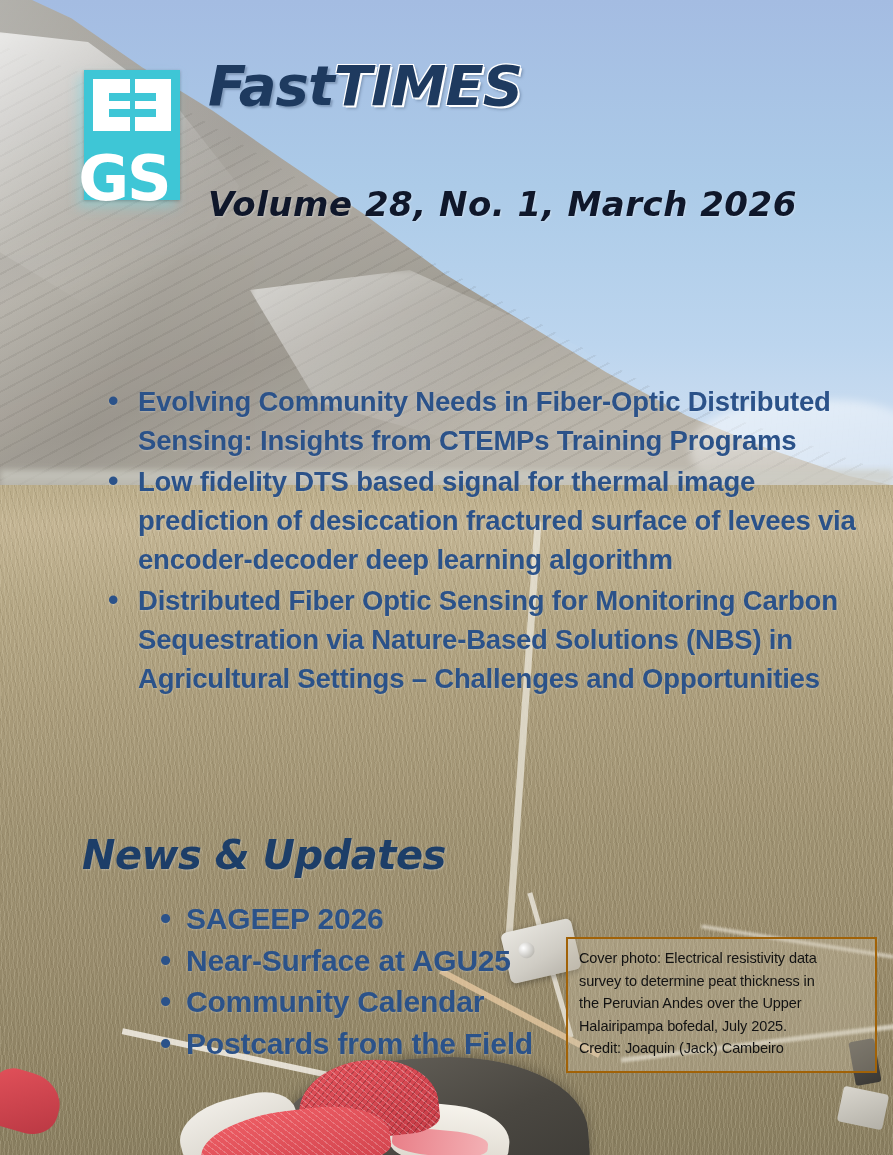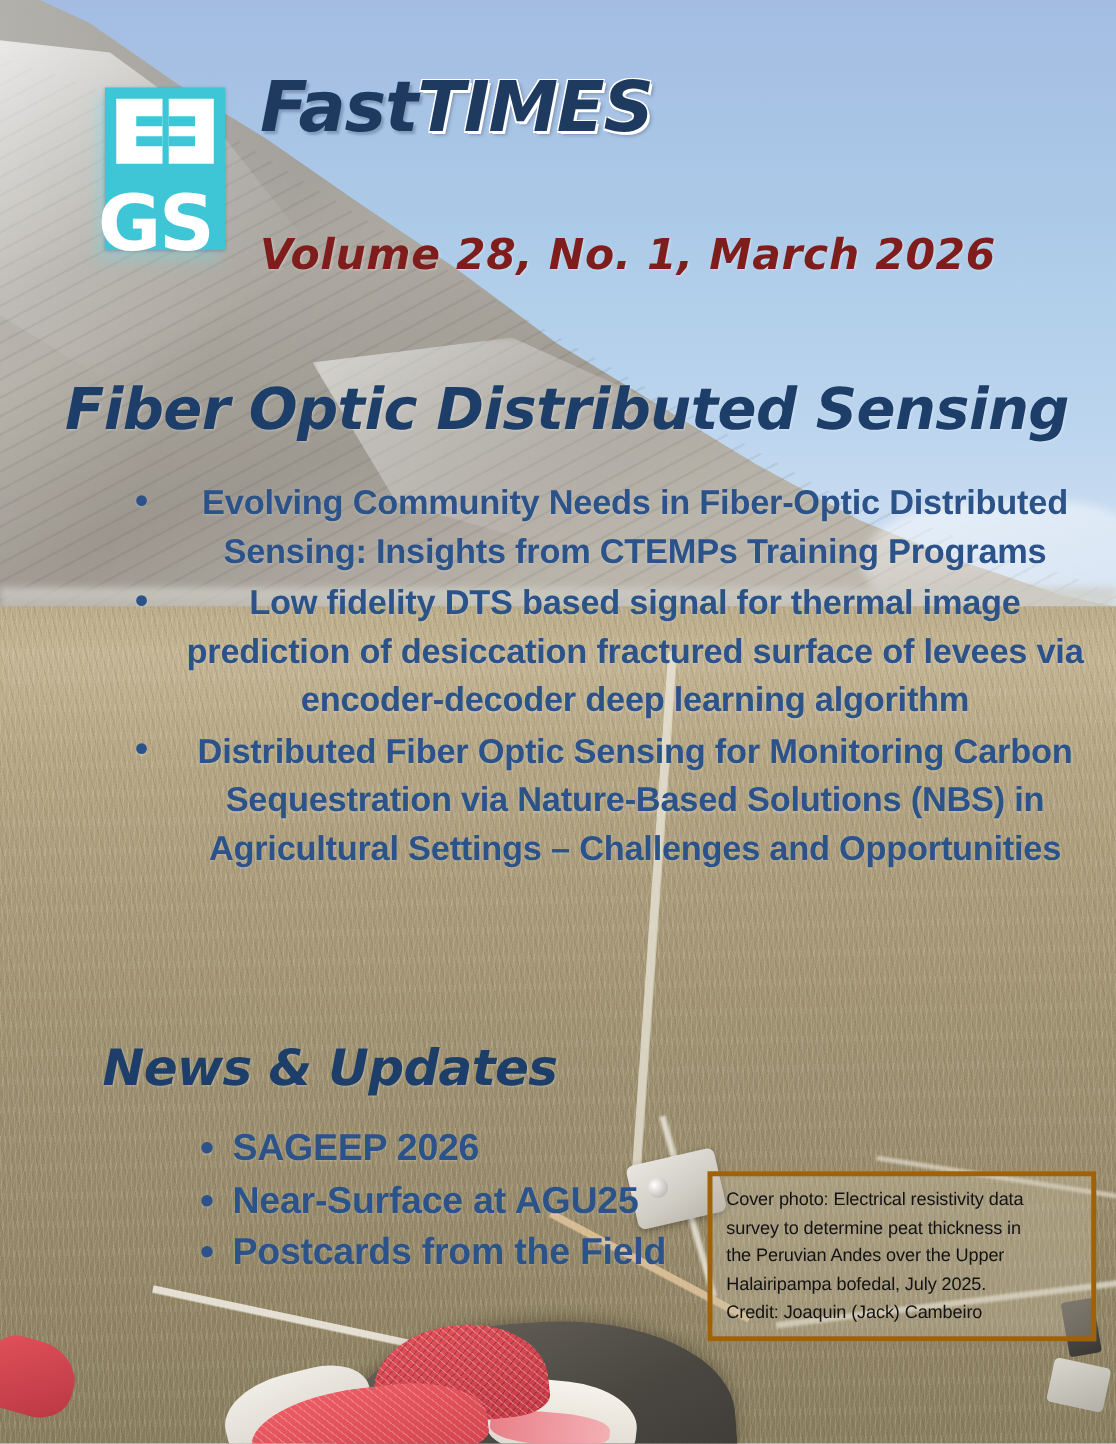--- a/index.html
+++ b/index.html
@@ -341,21 +341,21 @@
        3px  3px 3px rgba(40,60,90,0.38);
   }
 
   .volume-line {
     position: absolute;
     left: 208px; top: 184px;
     font-family: "DejaVu Sans", sans-serif;
     font-style: italic;
     font-weight: bold;
     font-size: 34px;
-    color: #7f1d1d;
+    color: #0f172a;
     letter-spacing: 0.5px;
     white-space: nowrap;
     text-shadow: 1px 1px 2px rgba(255,255,255,0.35);
   }
 
   
   .feature-title {
     position: absolute;
     left: 52px; top: 300px;
     font-family: "DejaVu Sans", sans-serif;
@@ -380,21 +380,20 @@
   .feature-list li {
     position: relative;
     font-family: "Liberation Sans", sans-serif;
     font-weight: bold;
     font-size: 27.5px;
     line-height: 1.42;
     color: #2b5289;
     margin-bottom: 2px;
     letter-spacing: -0.2px;
     text-shadow: 0 1px 2px rgba(255,255,255,0.24);
-    text-align: center;
   }
   .feature-list li::before {
     content: "\2022";
     position: absolute;
     left: -30px; top: -2px;
     font-size: 30px;
     color: #2b5289;
   }
 
   
@@ -435,21 +434,21 @@
     left: -26px; top: -2px;
     font-size: 32px;
     color: #2b5289;
   }
 
   
   .credit-box {
     position: absolute;
     left: 566px; top: 937px;
     width: 311px; height: 136px;
-    border: 4px solid #a16207;
+    border: 2px solid #a16207;
     background: rgba(208,198,176,0.30);
     box-sizing: border-box;
     padding: 8px 10px 0 11px;
   }
   .credit-box p {
     margin: 0;
     font-family: "Liberation Sans", sans-serif;
     font-size: 14.5px;
     line-height: 1.56;
     color: #121212;
@@ -501,33 +500,33 @@
       <div class="logo-gs">GS</div>
     </div>
   </div>
 
   <div class="masthead">
     <span class="mast-fast">Fast</span><span class="mast-times">TIMES</span>
   </div>
 
   <div class="volume-line">Volume 28, No. 1, March 2026</div>
 
-  <div class="feature-title">Fiber Optic Distributed Sensing</div>
 
   <ul class="feature-list">
     <li>Evolving Community Needs in Fiber-Optic Distributed Sensing: Insights from CTEMPs Training Programs</li>
     <li>Low fidelity DTS based signal for thermal image prediction of desiccation fractured surface of levees via encoder-decoder deep learning algorithm</li>
     <li>Distributed Fiber Optic Sensing for Monitoring Carbon Sequestration via Nature-Based Solutions (NBS) in Agricultural Settings – Challenges and Opportunities</li>
   </ul>
 
   <div class="news-title">News &amp; Updates</div>
 
   <ul class="news-list">
     <li>SAGEEP 2026</li>
     <li>Near-Surface at AGU25</li>
+    <li>Community Calendar</li>
     <li>Postcards from the Field</li>
   </ul>
 
   <div class="credit-box">
     <p>Cover photo: Electrical resistivity data</p>
     <p>survey to determine peat thickness in</p>
     <p>the Peruvian Andes over the Upper</p>
     <p>Halairipampa bofedal, July 2025.</p>
     <p>Credit: Joaquin (Jack) Cambeiro</p>
   </div>

